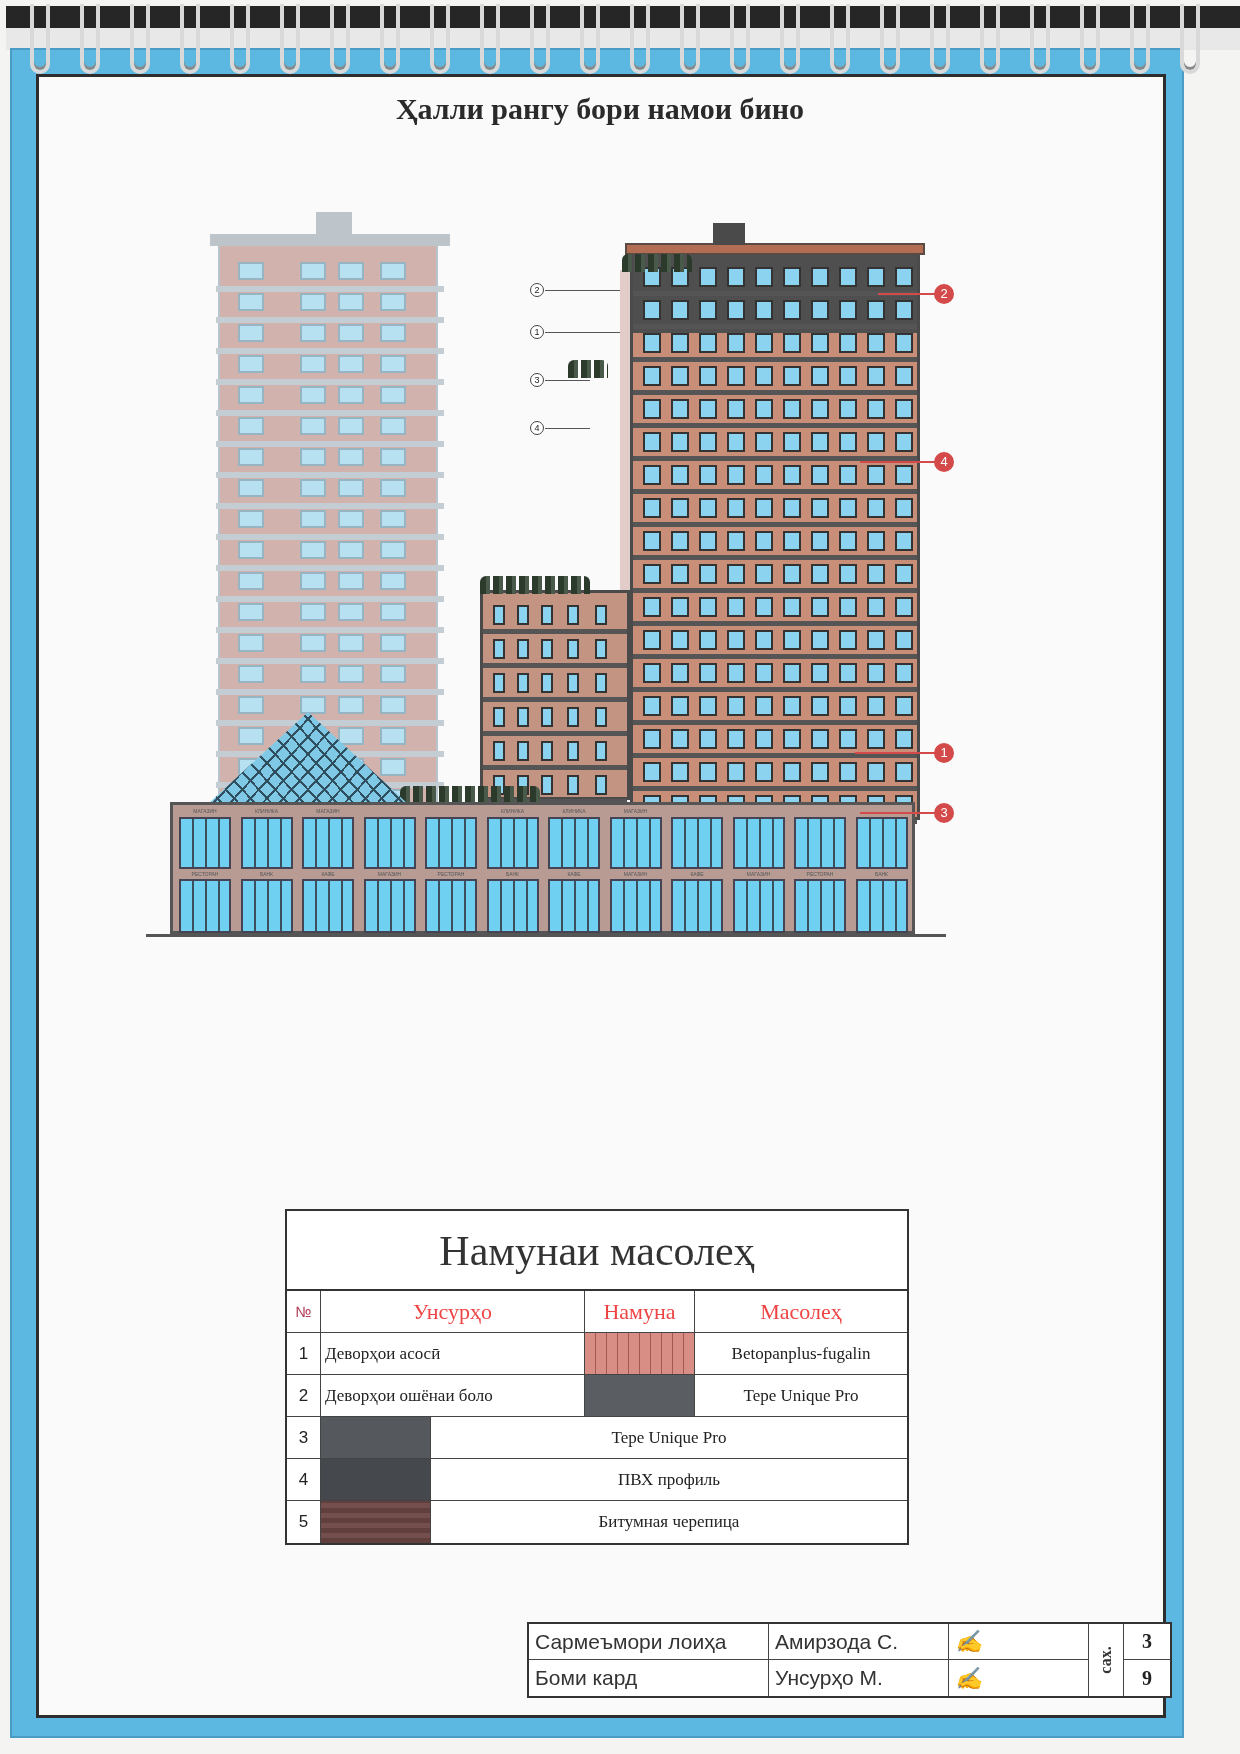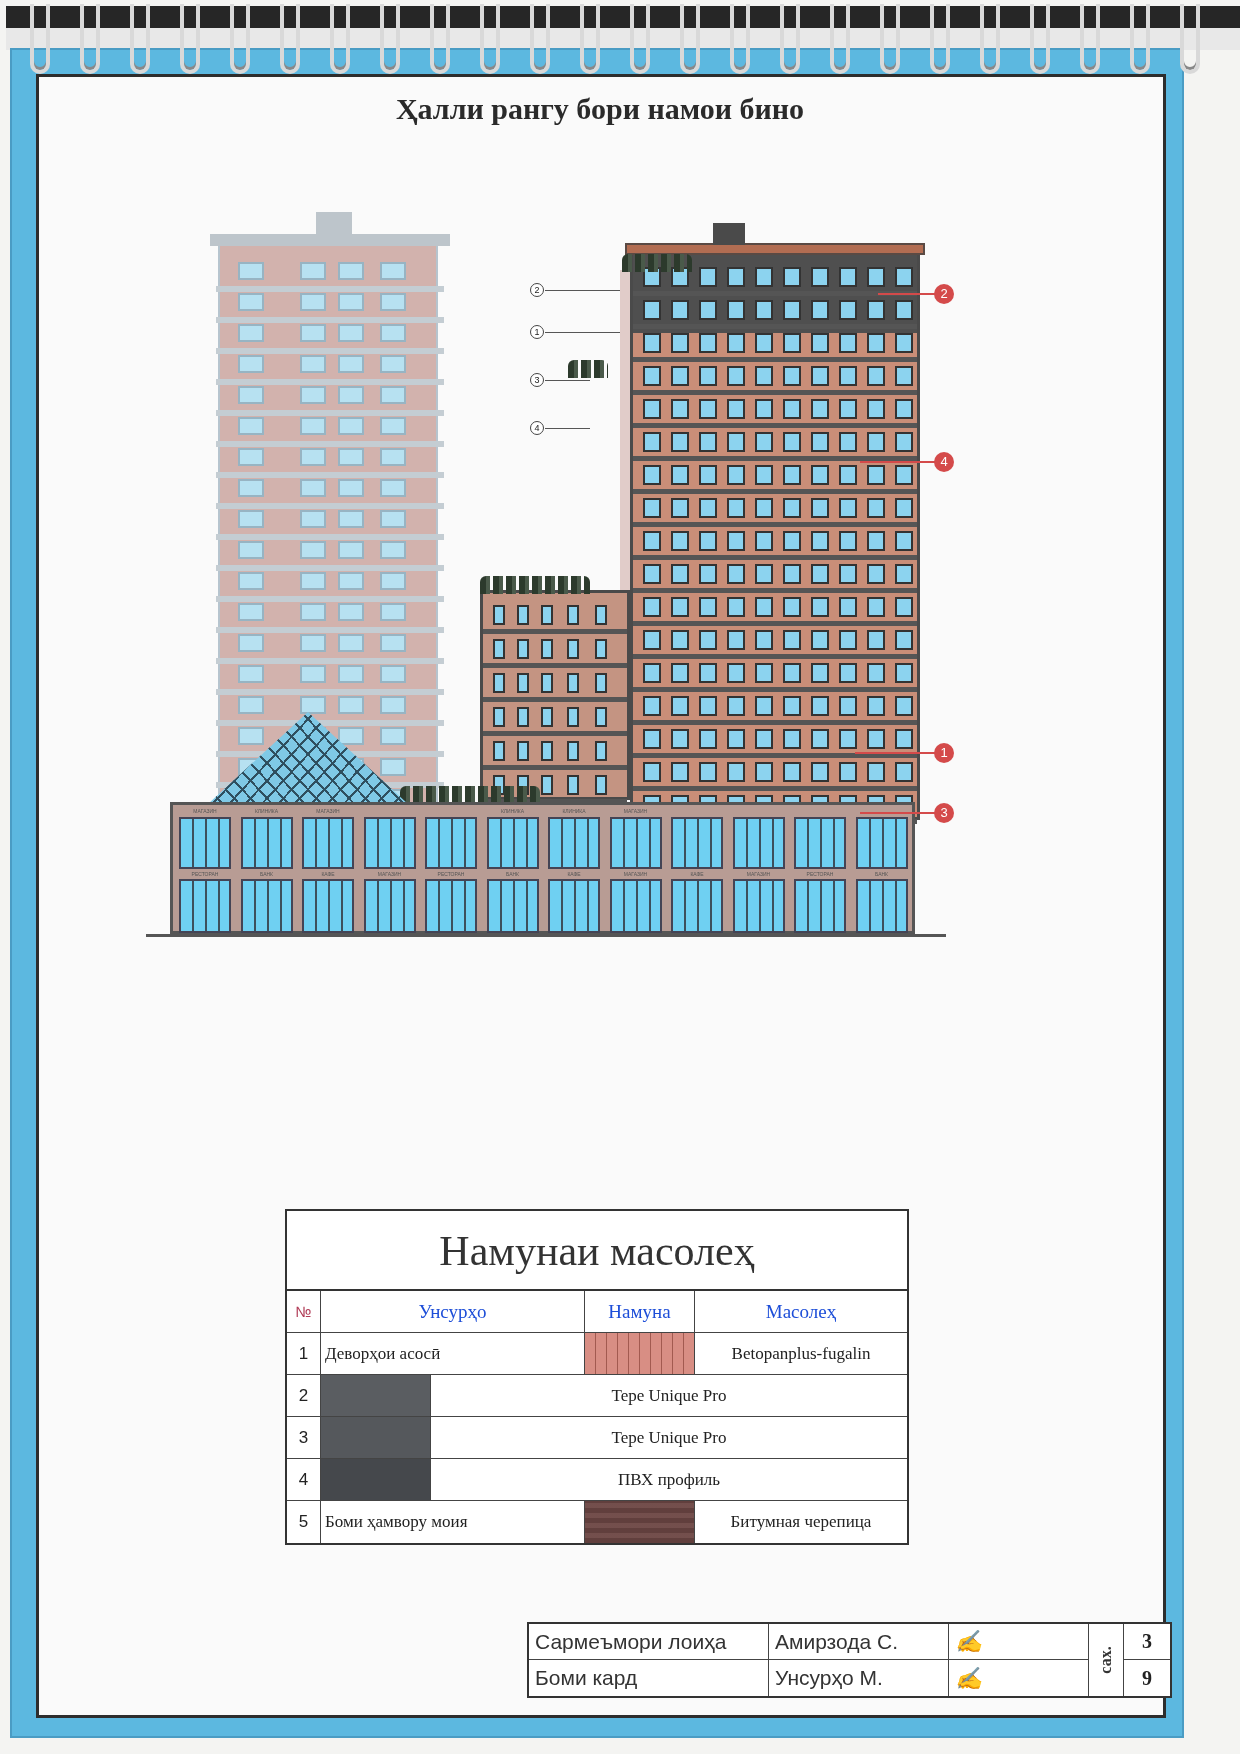--- a/index.html
+++ b/index.html
@@ -58,21 +58,21 @@
   .mat-table { position: absolute; left: 285px; top: 1209px; width: 624px; border: 2px solid #333; background: #fff; border-collapse: collapse; }
   .mat-title { height: 80px; font-size: 42px; text-align: center; line-height: 80px; color: #333; border-bottom: 2px solid #333; }
   .mat-head, .mat-row { display: flex; border-bottom: 1px solid #444; }
   .mat-row:last-child { border-bottom: none; }
   .mat-head { height: 42px; }
   .mat-row { height: 42px; }
   .c-num { width: 34px; border-right: 1px solid #444; text-align: center; font-family: "Liberation Sans", sans-serif; font-size: 17px; display: flex; align-items: center; justify-content: center; }
   .c-el { width: 264px; border-right: 1px solid #444; font-size: 17px; display: flex; align-items: center; padding-left: 4px; }
   .c-sw { width: 110px; border-right: 1px solid #444; display: flex; align-items: center; justify-content: center; }
   .c-mat { flex: 1; font-size: 17px; display: flex; align-items: center; justify-content: center; }
-  .mat-head div { color: #1d4ed8; font-size: 19px; justify-content: center; padding-left: 0; }
+  .mat-head div { color: #ef4444; font-size: 22px; justify-content: center; padding-left: 0; }
   .mat-head .c-num { color: #b03a55; font-size: 15px; }
   .swatch { width: 100%; height: 100%; }
   .sw-brick { background: repeating-linear-gradient(90deg, #d88e84 0 10px, #a25a50 10px 11px), #d88e84; }
   .sw-dark1 { background: #5a5d61; }
   .sw-dark2 { background: #55585c; }
   .sw-dark3 { background: #45484c; }
   .sw-tile { background:
       repeating-linear-gradient(0deg, #9b7a78 0 5px, #b89896 5px 10px),
       #a08482; background-blend-mode: multiply; }
 
@@ -549,20 +549,21 @@
   <div class="mat-row">
     <div class="c-num">1</div>
     <div class="c-el">Деворҳои асосӣ</div>
     <div class="c-sw">
         <div class="swatch sw-brick"></div>
       </div>
     <div class="c-mat">Betopanplus-fugalin</div>
   </div>
   <div class="mat-row">
     <div class="c-num">2</div>
+    <div class="c-el">Деворҳои ошёнаи боло</div>
     <div class="c-sw">
         <div class="swatch sw-dark1"></div>
       </div>
     <div class="c-mat">Tepe Unique Pro</div>
   </div>
   <div class="mat-row">
     <div class="c-num">3</div>
     <div class="c-sw">
         <div class="swatch sw-dark2"></div>
       </div>
@@ -570,21 +571,20 @@
   </div>
   <div class="mat-row">
     <div class="c-num">4</div>
     <div class="c-sw">
         <div class="swatch sw-dark3"></div>
       </div>
     <div class="c-mat">ПВХ профиль</div>
   </div>
   <div class="mat-row">
     <div class="c-num">5</div>
-    <div class="c-el">Боми ҳамвору моия</div>
     <div class="c-sw">
         <div class="swatch sw-tile"></div>
       </div>
     <div class="c-mat">Битумная черепица</div>
   </div>
 </div>
 
 <div class="title-block">
   <div class="tb-cell" style="grid-row:1;grid-column:1;">Сармеъмори лоиҳа</div>
   <div class="tb-cell" style="grid-row:1;grid-column:2;">Амирзода С.</div>

